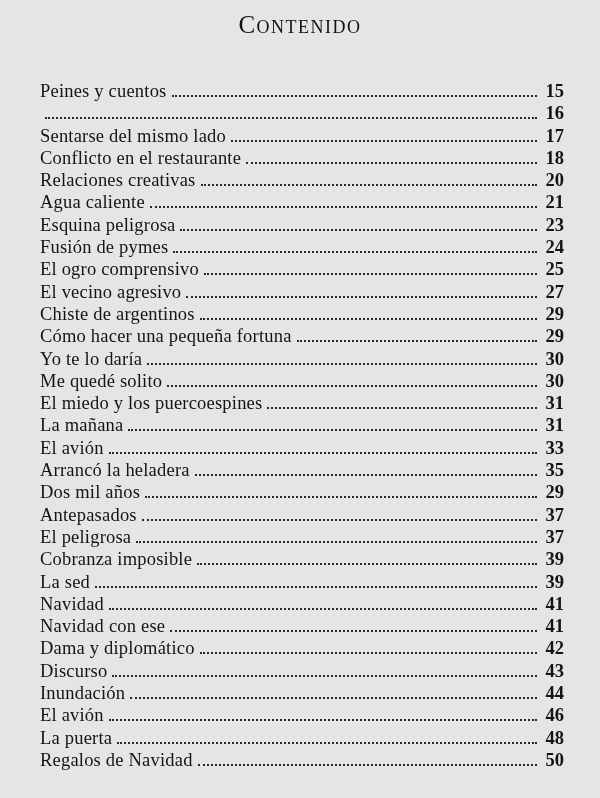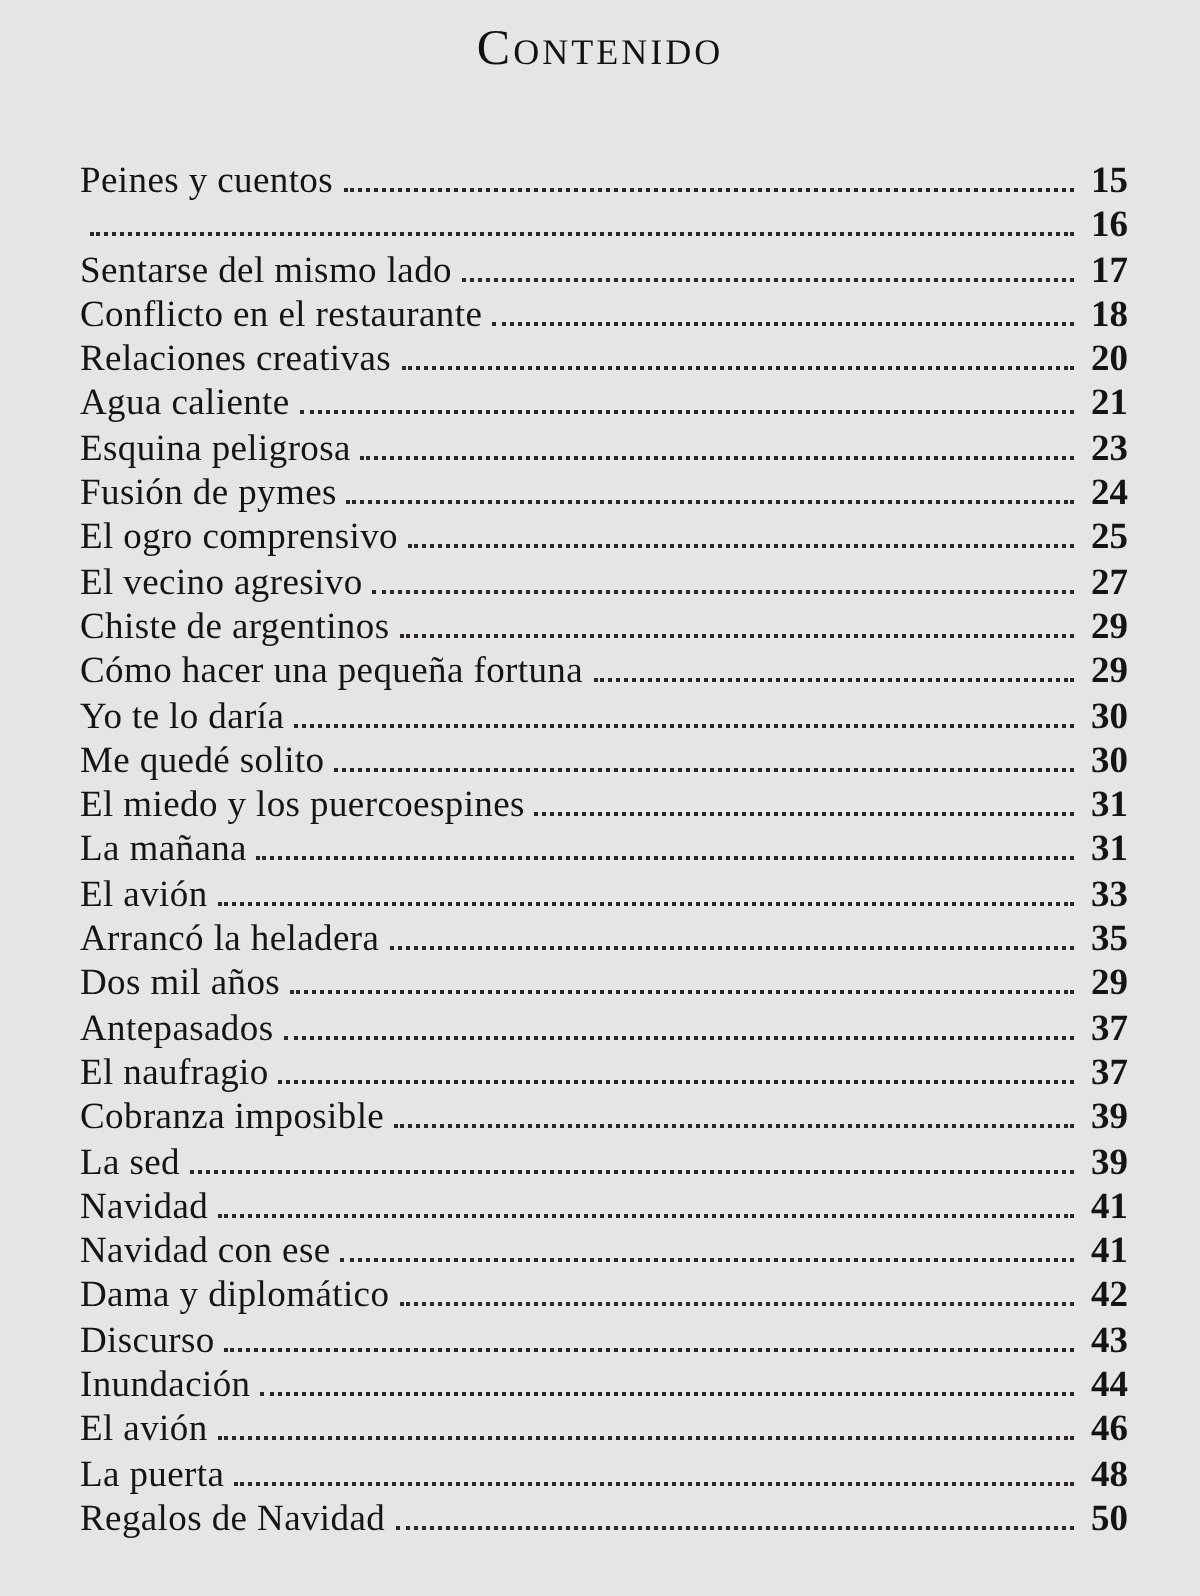--- a/index.html
+++ b/index.html
@@ -175,21 +175,21 @@
     <span class="toc-entry-page">29</span>
   </div>
 
   <div class="toc-row">
     <span class="toc-entry-title">Antepasados</span>
     <span class="dot-leader"></span>
     <span class="toc-entry-page">37</span>
   </div>
 
   <div class="toc-row">
-    <span class="toc-entry-title">El naufragio</span>
+    <span class="toc-entry-title">El peligrosa</span>
     <span class="dot-leader"></span>
     <span class="toc-entry-page">37</span>
   </div>
 
   <div class="toc-row">
     <span class="toc-entry-title">Cobranza imposible</span>
     <span class="dot-leader"></span>
     <span class="toc-entry-page">39</span>
   </div>
 

